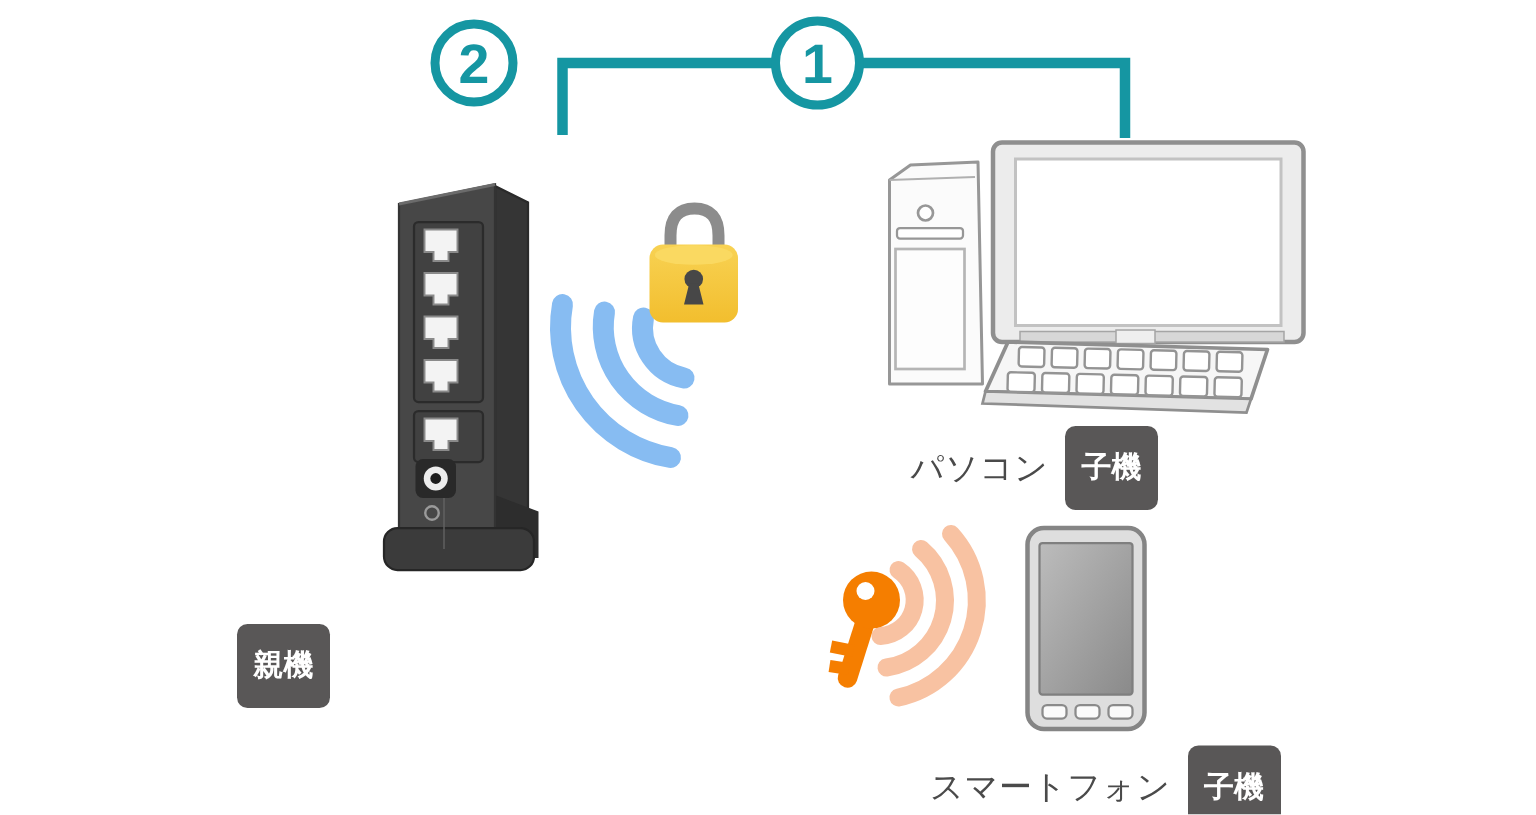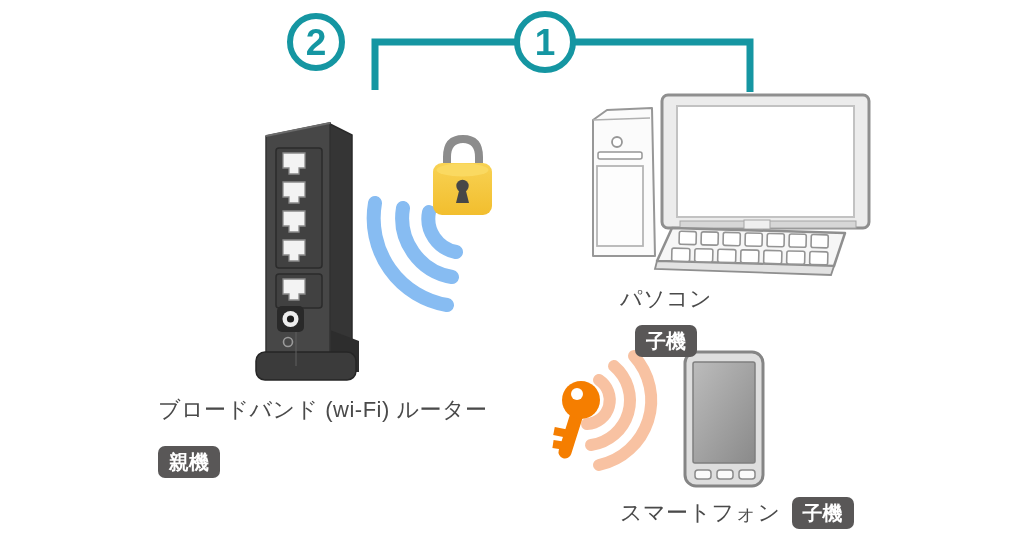--- a/index.html
+++ b/index.html
@@ -5,21 +5,21 @@
   html,body{margin:0;padding:0;background:#fff;}
   #canvas{
     position:relative;width:1024px;height:543px;background:#ffffff;overflow:hidden;
     font-family:"Liberation Sans","DejaVu Sans",sans-serif;
   }
   #art{position:absolute;left:0;top:0;}
   .label-row{position:absolute;display:flex;align-items:center;gap:11px;}
   .device-label{font-size:22px;color:#4a4a4a;letter-spacing:.5px;white-space:nowrap;}
   .badge{
     background:#595757;color:#ffffff;font-weight:bold;font-size:20px;
-    padding:3px 11px;border-radius:7px;line-height:1.3;white-space:nowrap;
+    padding:15px 11px;border-radius:7px;line-height:1.3;white-space:nowrap;
   }
   .router-caption{position:absolute;left:158px;top:395px;}
   .router-caption .badge{display:inline-block;margin-top:21px;}
 </style>
 </head>
 <body>
 
 <div id="canvas">
 
   <svg id="art" width="1024" height="543" viewBox="0 0 1024 543">
@@ -134,25 +134,24 @@
       <rect x="693" y="362" width="62" height="101" rx="2" fill="url(#phoneScreen)" stroke="#7f7f7f" stroke-width="1.5"></rect>
       <g fill="#fafafa" stroke="#8a8a8a" stroke-width="1.5">
         <rect x="695" y="470" width="16" height="9" rx="3"></rect>
         <rect x="717" y="470" width="16" height="9" rx="3"></rect>
         <rect x="739" y="470" width="16" height="9" rx="3"></rect>
       </g>
     </g>
   </svg>
 
   <div class="router-caption">
-    <div class="device-label">ブロードバンド (wi-Fi) ルーター</div>
     <span class="badge">親機</span>
   </div>
 
-  <div class="label-row" style="left:620px;top:284px;flex-direction:column;">
+  <div class="label-row" style="left:607px;top:284px;">
     <span class="device-label">パソコン</span>
     <span class="badge">子機</span>
   </div>
 
   <div class="label-row" style="left:620px;top:497px;">
     <span class="device-label">スマートフォン</span>
     <span class="badge">子機</span>
   </div>
 
 </div>

